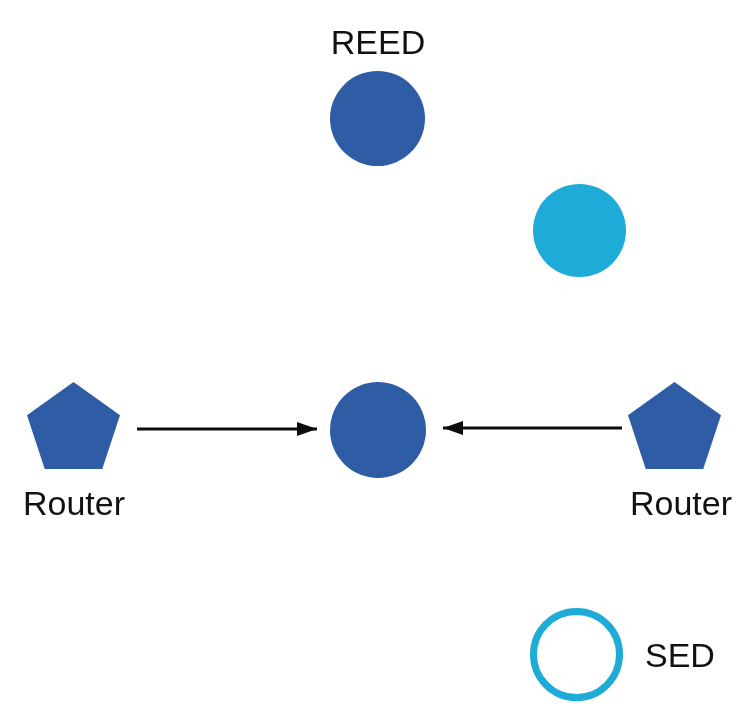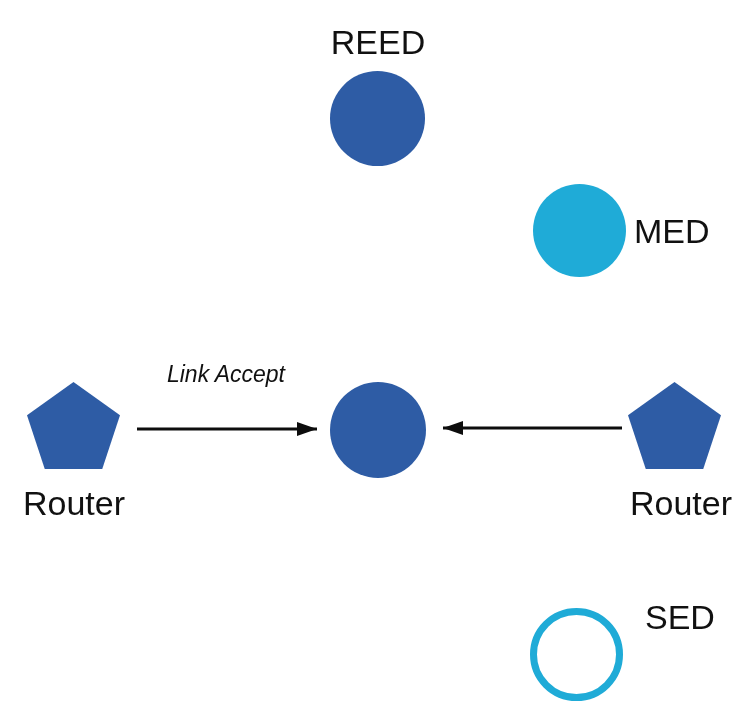--- a/index.html
+++ b/index.html
@@ -28,21 +28,21 @@
   #reed-circle{left:330px;top:71px;width:95px;height:95px;}
   #reed-label{left:278px;top:22px;width:200px;}
   #med-circle{left:533px;top:184px;width:93px;height:93px;}
   #med-label{left:634px;top:211px;}
   #parent-circle{left:330px;top:382px;width:96px;height:96px;}
   #router-left-shape{left:27px;top:382px;}
   #router-left-label{left:0px;top:483px;width:148px;}
   #router-right-shape{left:628px;top:382px;}
   #router-right-label{left:607px;top:483px;width:148px;}
   #sed-circle{left:530px;top:608px;width:93px;height:93px;}
-  #sed-label{left:645px;top:597px;}
+  #sed-label{left:645px;top:635px;}
   #edge1-label{left:126px;top:362px;width:200px;}
 </style>
 </head>
 <body>
 
 <div class="canvas">
 
   <svg class="arrows" width="752" height="720" viewBox="0 0 752 720" xmlns="http://www.w3.org/2000/svg">
     <defs>
       <marker id="arrowhead" markerUnits="userSpaceOnUse" markerWidth="22" markerHeight="16" refX="20" refY="7" orient="auto">
@@ -50,30 +50,28 @@
       </marker>
     </defs>
     <line x1="137" y1="429" x2="317" y2="429" stroke="var(--arrow)" stroke-width="3" marker-end="url(#arrowhead)"></line>
     <line x1="622" y1="428" x2="443" y2="428" stroke="var(--arrow)" stroke-width="3" marker-end="url(#arrowhead)"></line>
   </svg>
 
   <div class="label center" id="reed-label">REED</div>
   <div class="node-circle" id="reed-circle"></div>
 
   <div class="node-circle cyan" id="med-circle"></div>
-  <div class="label" id="med-label">MED</div>
 
   <div class="pentagon" id="router-left-shape"></div>
   <div class="label center" id="router-left-label">Router</div>
 
   <div class="node-circle" id="parent-circle"></div>
 
   <div class="pentagon" id="router-right-shape"></div>
   <div class="label center" id="router-right-label">Router</div>
 
   <div class="node-circle outline" id="sed-circle"></div>
   <div class="label" id="sed-label">SED</div>
 
   <div class="edge-label" id="edge1-label">
-    <div>Link Accept</div>
   </div>
 
 </div>
 
 </body></html>

